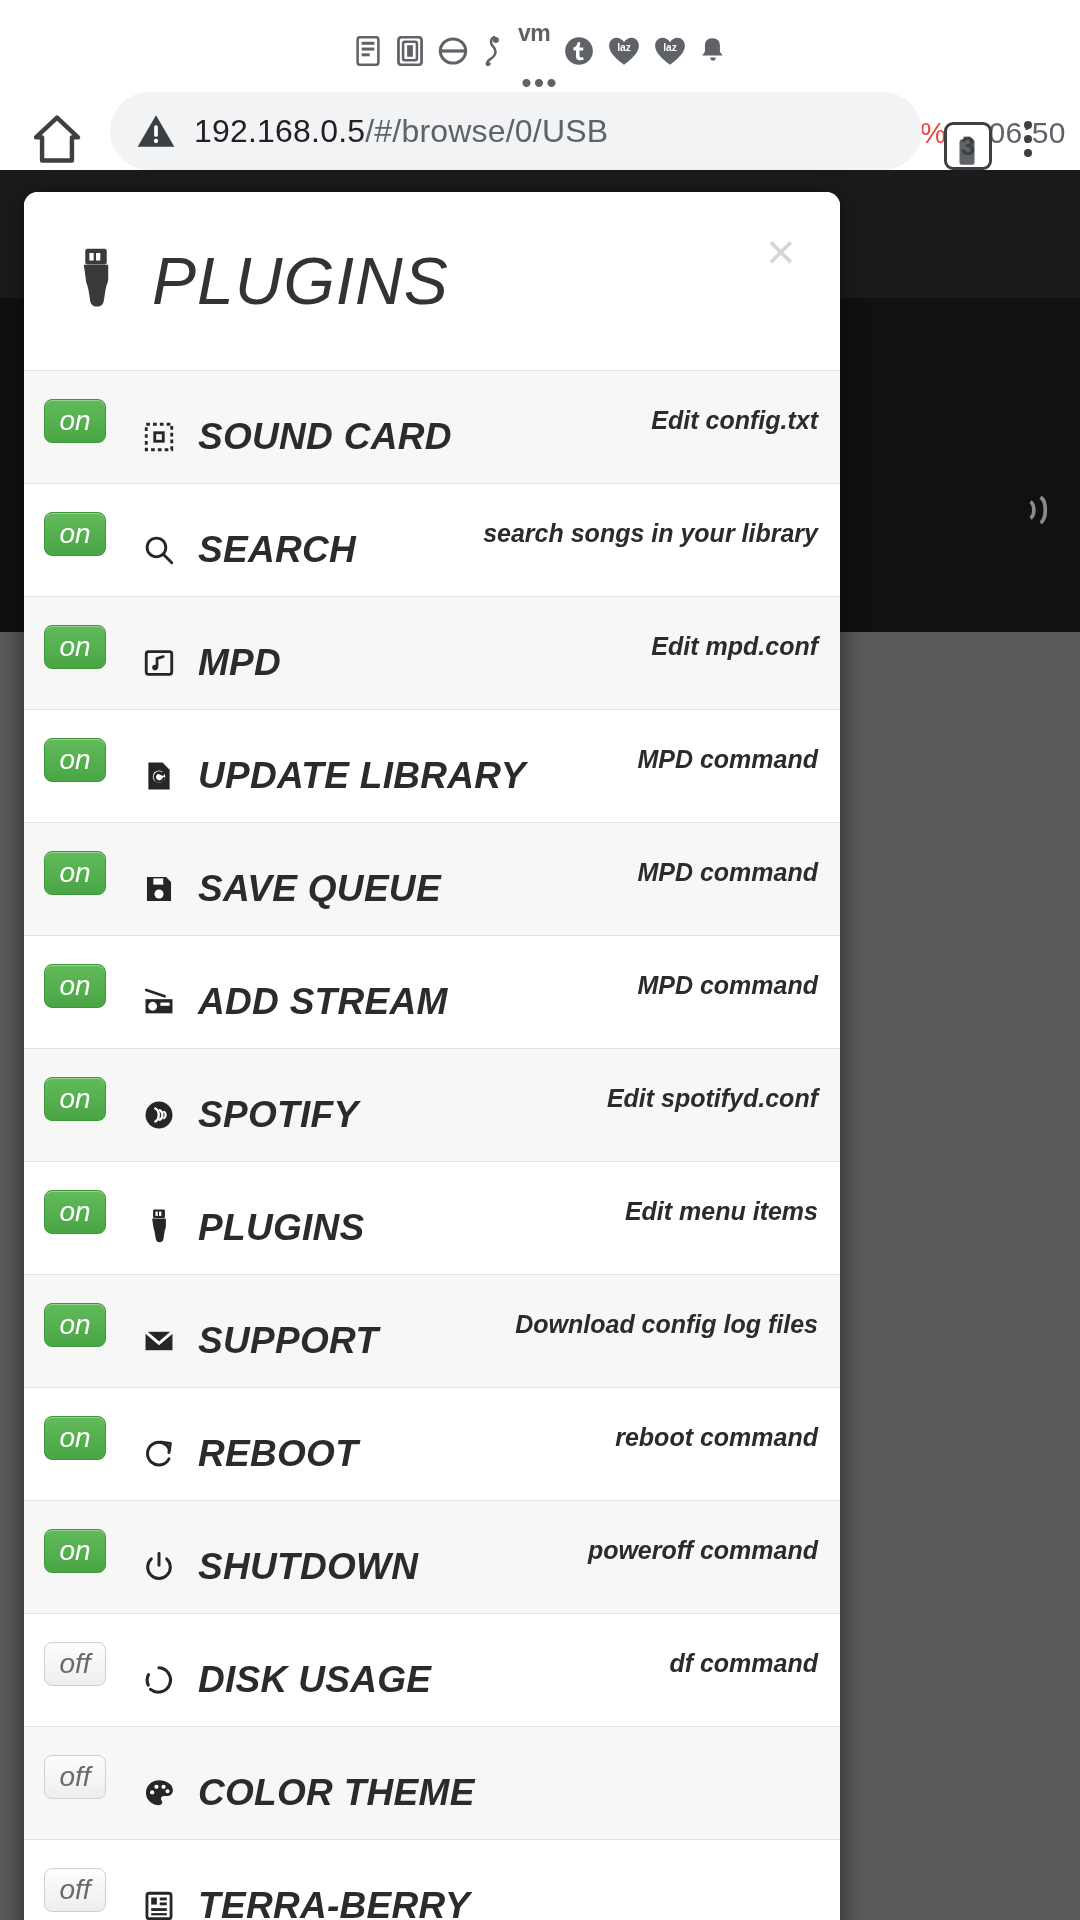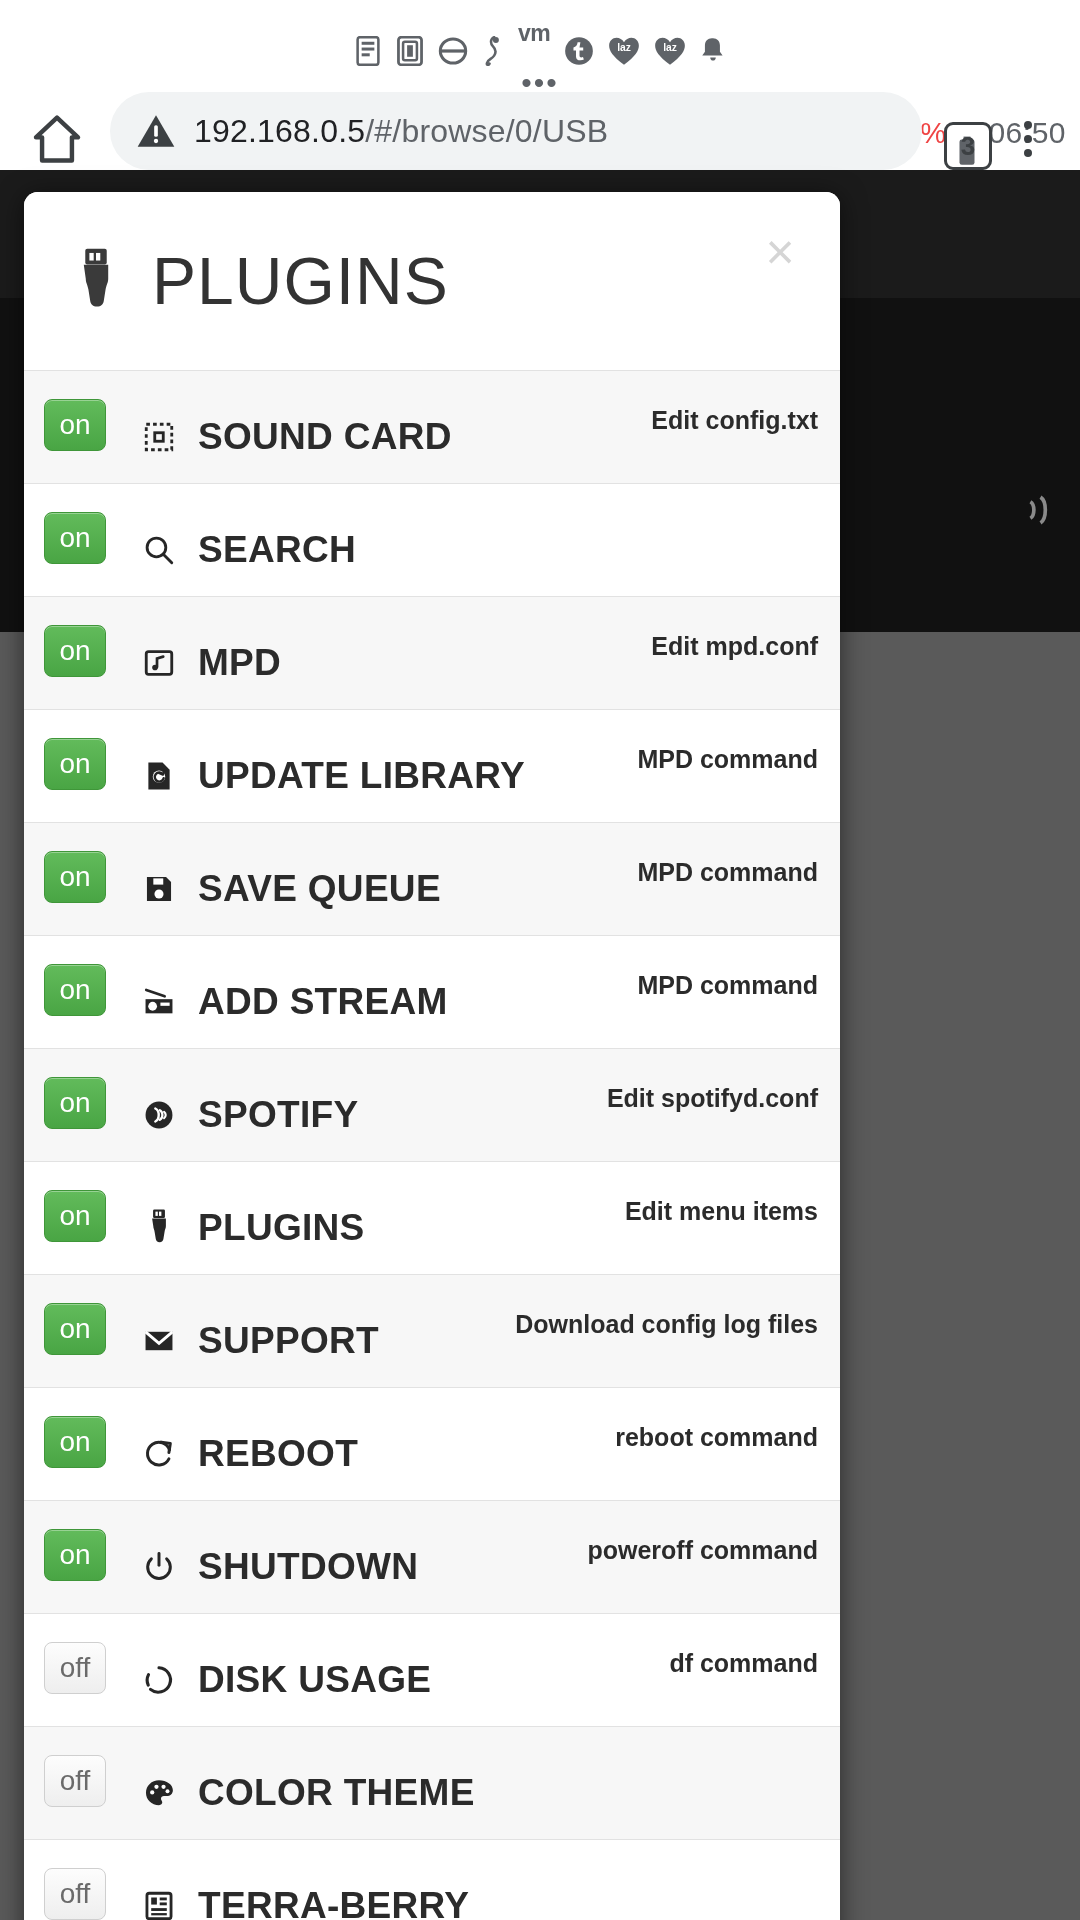--- a/index.html
+++ b/index.html
@@ -52,20 +52,21 @@
     font-size: 26px; font-weight: 600; color: #3c4043;
   }
   #menu-button { width: 52px; height: 62px; flex: 0 0 auto; display: flex; flex-direction: column; align-items: center; justify-content: center; gap: 6px; }
   #menu-button i { width: 8px; height: 8px; border-radius: 50%; background: #3c4043; display: block; }
 
   
   #page-area {
     position: relative;
     width: 100%; height: calc(1920px - 170px);
     background: #3b82f6;
+    font-style: italic;
   }
   #backdrop-topbar { position: absolute; top: 0; left: 0; right: 0; height: 128px; background: #1b1b1b; }
   #backdrop-body { position: absolute; top: 128px; left: 0; right: 0; bottom: 0; background: #111111; }
   #backdrop-lower { position: absolute; top: 462px; left: 0; right: 0; bottom: 0; background: #5a5a5a; }
   #backdrop-volume-icon {
     position: absolute; top: 318px; right: 12px;
     color: #8a8a8a; font-size: 40px; line-height: 1;
   }
 
   
@@ -105,21 +106,21 @@
     display: flex; align-items: flex-start;
     padding: 26px 22px 26px 20px;
     border-top: 1px solid #e2e2e2;
     min-height: 84px;
   }
   .plugin-row.alt { background: #f7f7f7; }
   .plugin-row.plain { background: #ffffff; }
 
   .toggle {
     flex: 0 0 auto;
-    width: 62px; height: 52px;
+    width: 62px; height: 44px;
     border-radius: 8px;
     display: flex; align-items: center; justify-content: center;
     font-size: 28px; line-height: 1;
     margin-top: 2px;
   }
   .toggle.on {
     background: linear-gradient(#62bb5b, #49a544);
     border: 1px solid #3f9639;
     color: #ffffff;
     box-shadow: 0 1px 0 rgba(255,255,255,.35) inset;
@@ -353,20 +354,21 @@
         <span class="toggle on">on</span>
         <span class="plugin-main">
           <span class="plugin-icon">
             <svg width="34" height="34" viewBox="0 0 24 24">
                 <circle cx="10.2" cy="10.2" r="6.6" fill="none" stroke="#262626" stroke-width="2"></circle>
                 <path d="M15.2 15.2 L21 21" stroke="#262626" stroke-width="2" stroke-linecap="round"></path>
               </svg>
           </span>
           <span class="plugin-label">SEARCH</span>
         </span>
+        <span class="plugin-desc">search songs in your library</span>
       </div>
 
       <div class="plugin-row alt">
         <span class="toggle on">on</span>
         <span class="plugin-main">
           <span class="plugin-icon">
             <svg width="34" height="34" viewBox="0 0 24 24">
                 <rect x="3" y="4" width="18" height="16" rx="1.6" fill="none" stroke="#262626" stroke-width="2"></rect>
                 <path d="M15 7.5 L10.6 8.8 v6.1" fill="none" stroke="#262626" stroke-width="1.9" stroke-linecap="round"></path>
                 <circle cx="9.2" cy="15.2" r="2" fill="#262626"></circle>

